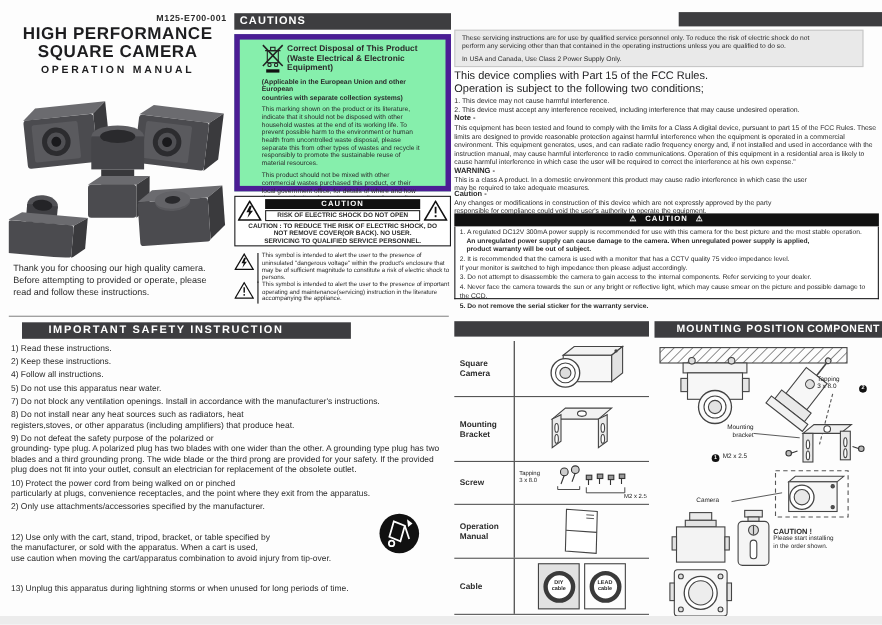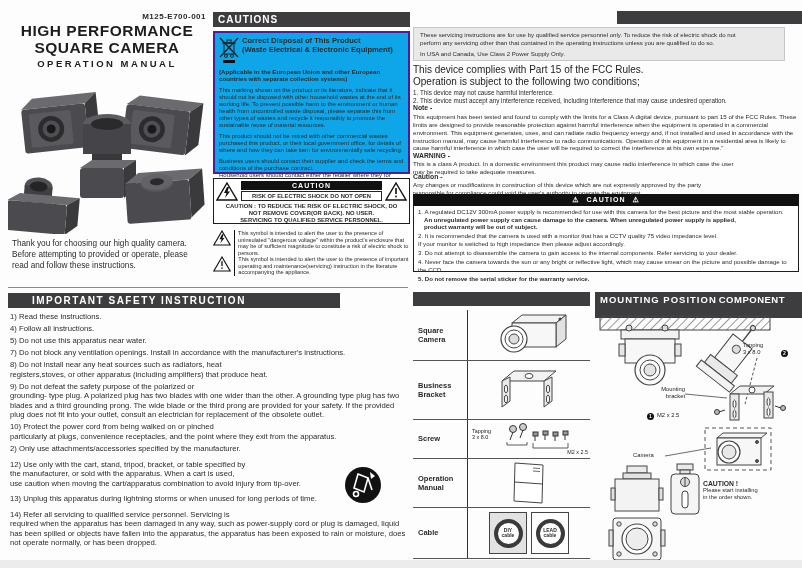--- a/index.html
+++ b/index.html
@@ -12,22 +12,22 @@
   
   .part-num{left:8px;top:12px;width:198px;text-align:right;font-size:8px;font-weight:bold;letter-spacing:.5px;}
   .doc-title{left:8px;top:22px;width:198px;text-align:center;font-weight:bold;
              font-size:15.5px;line-height:1.12;letter-spacing:.5px;color:#1d1d1f;}
   .doc-sub{left:8px;top:58px;width:198px;text-align:center;font-weight:bold;
            font-size:9.5px;letter-spacing:2.5px;color:#1d1d1f;}
   .thanks{left:12px;top:239px;width:192px;font-size:8.2px;line-height:1.32;}
   .hline{height:1px;background:#8a8a8a;}
   
   .cautions-bar{left:213px;top:12px;width:197px;height:15px;font-size:10px;}
-  .disp-box{left:213px;top:31px;width:197px;height:143px;border:2px solid #4c1d95;
-            box-sizing:border-box;padding:3px 4px;background:#0ea5e9;}
+  .disp-box{left:213px;top:31px;width:197px;height:143px;border:5px solid #4c1d95;
+            box-sizing:border-box;padding:3px 20px;background:#86efac;}
   .disp-title{font-size:7.6px;font-weight:bold;line-height:1.2;}
   .disp-appl{font-size:6.2px;font-weight:bold;line-height:1.2;margin-top:4px;}
   .disp-p{font-size:6px;line-height:1.17;margin-top:4px;}
   .disp-head{display:flex;gap:3px;align-items:flex-start;}
   .shock-box{left:213px;top:178px;width:197px;height:46px;border:1.5px solid #1d1d1f;
              box-sizing:border-box;background:#fff;padding:2px;}
   .shock-row{display:flex;align-items:center;justify-content:space-between;}
   .shock-mid{flex:1;margin:0 3px;text-align:center;}
   .shock-title{background:#111;color:#fff;font-weight:bold;font-size:7px;
                letter-spacing:1px;padding:1px 0;}
@@ -47,45 +47,45 @@
   .mini-title{font-size:6.8px;font-weight:bold;}
   .fcc-warn{left:413px;top:152px;width:385px;font-size:6.2px;line-height:1.25;}
   .fcc-caut{left:413px;top:173px;width:385px;font-size:6.2px;line-height:1.25;}
   .caution-bar{left:413px;top:194px;width:386px;height:12px;background:#111;color:#fff;
                font-size:7px;font-weight:bold;text-align:center;line-height:12px;letter-spacing:1px;}
   .items-box{left:413px;top:206px;width:386px;height:66px;border:1.5px solid #1d1d1f;
              border-top:none;box-sizing:border-box;padding:2px 4px;font-size:6.1px;line-height:1.25;background:#fff;}
   .items-box .it{margin-bottom:1.5px;}
   .items-box .bold-part{display:block;font-weight:bold;padding-left:6px;}
   
-  .safety-bar{left:8px;top:293px;width:332px;height:15px;font-size:10px;letter-spacing:1.5px;padding-left:24px;}
+  .safety-bar{left:20px;top:293px;width:299px;height:15px;font-size:10px;letter-spacing:1.5px;padding-left:24px;}
   .safety-list{left:10px;top:312px;width:398px;font-size:7.7px;line-height:1.24;}
   .safety-list .si{margin-bottom:2.5px;}
-  .safety-list .gap{margin-top:6px;}
+  .safety-list .gap{margin-top:18px;}
   .si12{padding-right:62px;}
   .cart-wrap{left:344px;top:466px;}
   
   .blank-bar-comp{left:413px;top:292px;width:177px;height:14px;background:#3d3d40;}
   .comp-table{left:413px;top:310px;width:177px;border-bottom:1px solid #555;}
   .comp-row{display:flex;border-top:1px solid #555;}
   .comp-row:first-child{border-top:none;}
   .comp-label{width:55px;border-right:1.5px solid #333;box-sizing:border-box;
               font-size:7.5px;font-weight:bold;line-height:1.25;display:flex;align-items:center;padding-left:5px;}
   .comp-art{flex:1;display:flex;align-items:center;justify-content:center;position:relative;}
   .r1{height:50px;} .r2{height:58px;} .r3{height:38px;} .r4{height:48px;} .r5{height:50px;justify-content:space-between;}
   .screw-lbl{position:absolute;font-size:5.4px;line-height:1.15;color:#222;}
   .cable-box{width:38px;height:42px;border:1px solid #444;display:flex;align-items:center;
              justify-content:center;margin:0 2px;box-sizing:border-box;}
   .cable-box.dk{background:#e2e2e2;}
   .ring{width:29px;height:29px;border:4px solid #3a3a3a;border-radius:50%;display:flex;
         align-items:center;justify-content:center;box-sizing:border-box;background:#fff;}
   .cable-txt{font-size:5px;font-weight:bold;text-align:center;line-height:1.1;}
   
-  .mount-bar{left:595px;top:292px;width:207px;height:26px;white-space:nowrap;overflow:hidden;
-             font-size:9.5px;padding:2px 5px;}
+  .mount-bar{left:595px;top:292px;width:207px;height:15px;white-space:nowrap;overflow:hidden;
+             font-size:9.5px;padding:2px 20px;}
   .mount-bar .h2{margin-left:2px;letter-spacing:.5px;}
   .mount-area{left:595px;top:308px;width:207px;height:252px;}
   .mlabel{position:absolute;font-size:5.8px;line-height:1.15;color:#222;}
   .numdot{display:inline-block;width:7px;height:7px;border-radius:50%;background:#111;color:#fff;
           font-size:5px;line-height:7px;text-align:center;font-weight:bold;}
   .mcaution-t{font-size:6.8px;font-weight:bold;}
   .mcaution-b{font-size:5.8px;line-height:1.2;}
   .bottom-strip{left:0;top:560px;width:802px;height:8px;background:#ececec;}
   svg{display:block;}
 </style>
@@ -281,20 +281,21 @@
 If your monitor is switched to high impedance then please adjust accordingly.</div>
   <div class="it">3. Do not attempt to disassemble the camera to gain access to the internal components. Refer servicing to your dealer.</div>
   <div class="it">4. Never face the camera towards the sun or any bright or reflective light, which may cause smear on the picture and possible damage to the CCD.</div>
   <div class="it" style="font-weight:bold;">5. Do not remove the serial sticker for the warranty service.</div>
 </div>
 
 <div class="abs bar safety-bar">IMPORTANT SAFETY INSTRUCTION</div>
 
 <div class="abs safety-list">
   <div class="si pre">1) Read these instructions.</div>
+  <div class="si pre">2) Keep these instructions.</div>
   <div class="si pre">4) Follow all instructions.</div>
   <div class="si pre">5) Do not use this apparatus near water.</div>
   <div class="si pre">7) Do not block any ventilation openings. Install in accordance with the manufacturer's instructions.</div>
   <div class="si pre">8) Do not install near any heat sources such as radiators, heat
  registers,stoves, or other apparatus (including amplifiers) that produce heat.</div>
   <div class="si pre">9) Do not defeat the safety purpose of the polarized or
  grounding- type plug. A polarized plug has two blades with one wider than the other. A grounding type plug has two blades and a third grounding prong. The wide blade or the third prong are provided for your safety. If the provided plug does not fit into your outlet, consult an electrician for replacement of the obsolete outlet.</div>
   <div class="si pre">10) Protect the power cord from being walked on or pinched
  particularly at plugs, convenience receptacles, and the point where they exit from the apparatus.</div>
   <div class="si pre">2) Only use attachments/accessories specified by the manufacturer.</div>
@@ -330,21 +331,21 @@
         <polygon points="72,10 82,2 82,26 72,34" fill="#e2e2e2" stroke="#444" stroke-width="1"></polygon>
         <rect x="28" y="10" width="44" height="24" fill="#f7f7f7" stroke="#444" stroke-width="1"></rect>
         <circle cx="30" cy="26" r="13" fill="#fff" stroke="#444" stroke-width="1.2"></circle>
         <circle cx="30" cy="26" r="9" fill="none" stroke="#444"></circle>
         <circle cx="30" cy="26" r="5" fill="#ddd" stroke="#444"></circle>
         <circle cx="76" cy="6" r="1.5" fill="#444"></circle>
       </svg>
     </div>
   </div>
   <div class="comp-row r2">
-    <div class="comp-label pre">Business
+    <div class="comp-label pre">Mounting
 Bracket</div>
     <div class="comp-art">
       <svg width="90" height="50" viewBox="0 0 90 50">
         <polygon points="18,16 30,6 72,6 60,16" fill="#f2f2f2" stroke="#444"></polygon>
         <polygon points="18,16 18,42 26,36 26,12" fill="#eaeaea" stroke="#444"></polygon>
         <polygon points="60,16 60,42 68,36 68,12" fill="#eaeaea" stroke="#444"></polygon>
         <ellipse cx="45" cy="11" rx="4" ry="2.5" fill="#fff" stroke="#444"></ellipse>
         <ellipse cx="22" cy="24" rx="1.6" ry="4" fill="#fff" stroke="#444"></ellipse>
         <ellipse cx="22" cy="34" rx="1.6" ry="4" fill="#fff" stroke="#444"></ellipse>
         <ellipse cx="64" cy="24" rx="1.6" ry="4" fill="#fff" stroke="#444"></ellipse>

